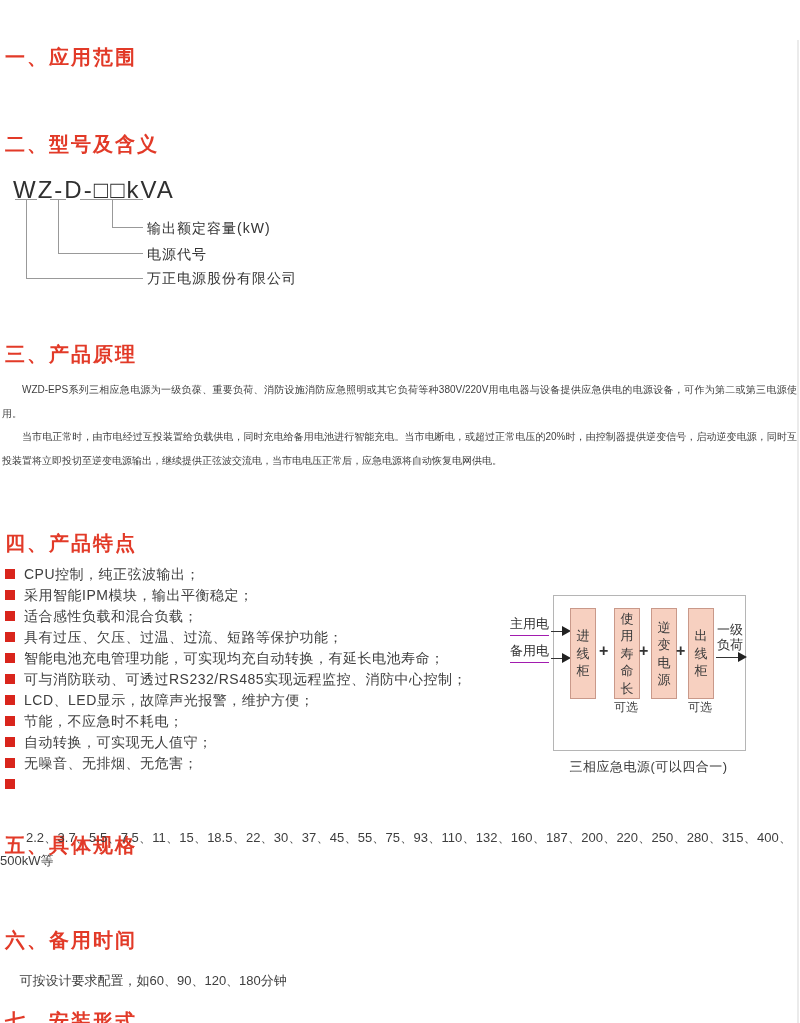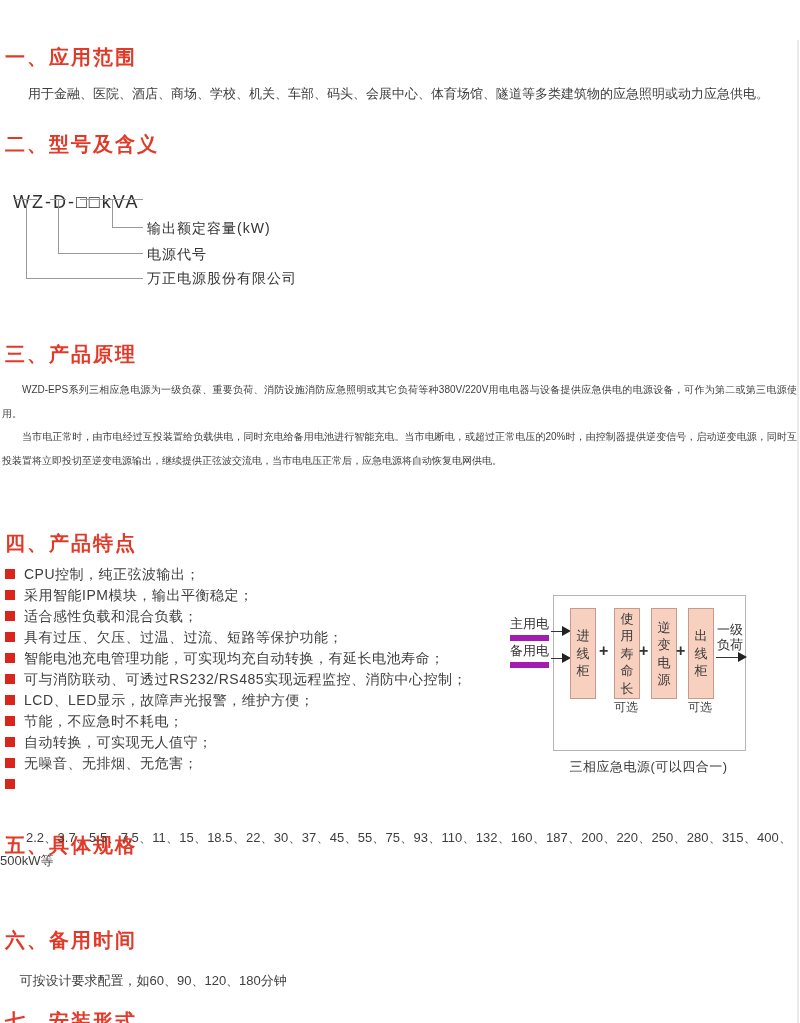--- a/index.html
+++ b/index.html
@@ -10,57 +10,56 @@
   .sec-h{position:absolute;left:5px;margin:0;font-size:20px;font-weight:bold;
          color:#e23a28;letter-spacing:2px;line-height:22px;}
 
   .body{position:absolute;margin:0;font-size:13px;color:#3e3e3e;line-height:23.5px;}
   .indent{text-indent:2em;}
   .just{text-align:justify;}
   .s3wrap{position:absolute;left:2px;top:338px;width:795px;}
   .s3wrap p{margin:0;font-size:10px;color:#3e3e3e;line-height:23.5px;text-align:justify;text-indent:2em;}
 
   
-  .model-code{position:absolute;left:13px;top:152px;font-size:18px;color:#303030;letter-spacing:2px;}
+  .model-code{position:absolute;left:13px;top:136px;font-size:24px;color:#303030;letter-spacing:2px;}
   .mln{position:absolute;background:#999;}
   .mlabel{position:absolute;font-size:14px;color:#333;letter-spacing:1px;}
 
   
   .features{position:absolute;left:5px;top:524px;list-style:none;margin:0;padding:0;}
   .features li{font-size:14px;color:#3e3e3e;line-height:21px;letter-spacing:0.5px;white-space:nowrap;}
   .sq{display:inline-block;width:10px;height:10px;background:#d9251c;margin-right:9px;}
 
   
   .diagram{position:absolute;left:500px;top:548px;width:300px;height:205px;}
   .outer{position:absolute;left:53px;top:7px;width:191px;height:154px;border:1px solid #b5b5b5;}
   .vbox{position:absolute;top:20px;width:24px;height:89px;background:#f7d0c0;border:1px solid #c9998a;
         display:flex;align-items:center;justify-content:center;}
   .vbox span{display:block;width:1.05em;font-size:13px;line-height:17.5px;color:#3a3a3a;
              word-break:break-all;text-align:center;}
   .plus{position:absolute;top:54px;font-size:16px;font-weight:bold;color:#333;}
   .note{position:absolute;top:111px;width:26px;font-size:12px;color:#3e3e3e;text-align:center;}
-  .din{position:absolute;left:10px;font-size:13px;color:#333;border-bottom:6px solid #a21caf;padding-bottom:2px;}
+  .din{position:absolute;left:10px;font-size:13px;color:#333;border-bottom:1px solid #a21caf;padding-bottom:2px;}
   .hline{position:absolute;height:1px;background:#333;}
   .tri-r{position:absolute;width:0;height:0;border-top:5px solid transparent;
          border-bottom:5px solid transparent;border-left:9px solid #222;}
   .dout{position:absolute;left:217px;top:34px;font-size:13px;line-height:15px;color:#333;}
   .caption{position:absolute;left:53px;top:170px;width:191px;text-align:center;
            font-size:13px;color:#3a3a3a;letter-spacing:0.5px;}
 
   .feature-line{position:absolute;left:5px;top:1008px;font-size:14px;color:#3e3e3e;
                 letter-spacing:0.5px;white-space:nowrap;}
 </style>
 </head>
 <body>
 
 <div class="page">
   <div class="edge"></div>
 
   <h1 class="sec-h" style="top:6px">一、应用范围</h1>
-  <p class="body indent" style="left:2px;top:42px;width:780px">用于金融、医院、酒店、商场、学校、机关、车部、码头、会展中心、体育场馆、隧道等多类建筑物的应急照明或动力应急供电。</p>
 
   <h1 class="sec-h" style="top:93px">二、型号及含义</h1>
   <div>
     <div class="model-code">WZ-D-□□kVA</div>
 
     <div class="mln" style="left:15px;top:159px;width:22px;height:1px"></div>
     <div class="mln" style="left:50px;top:159px;width:16px;height:1px"></div>
     <div class="mln" style="left:80px;top:159px;width:63px;height:1px"></div>
 
     <div class="mln" style="left:26px;top:159px;width:1px;height:79px"></div>

